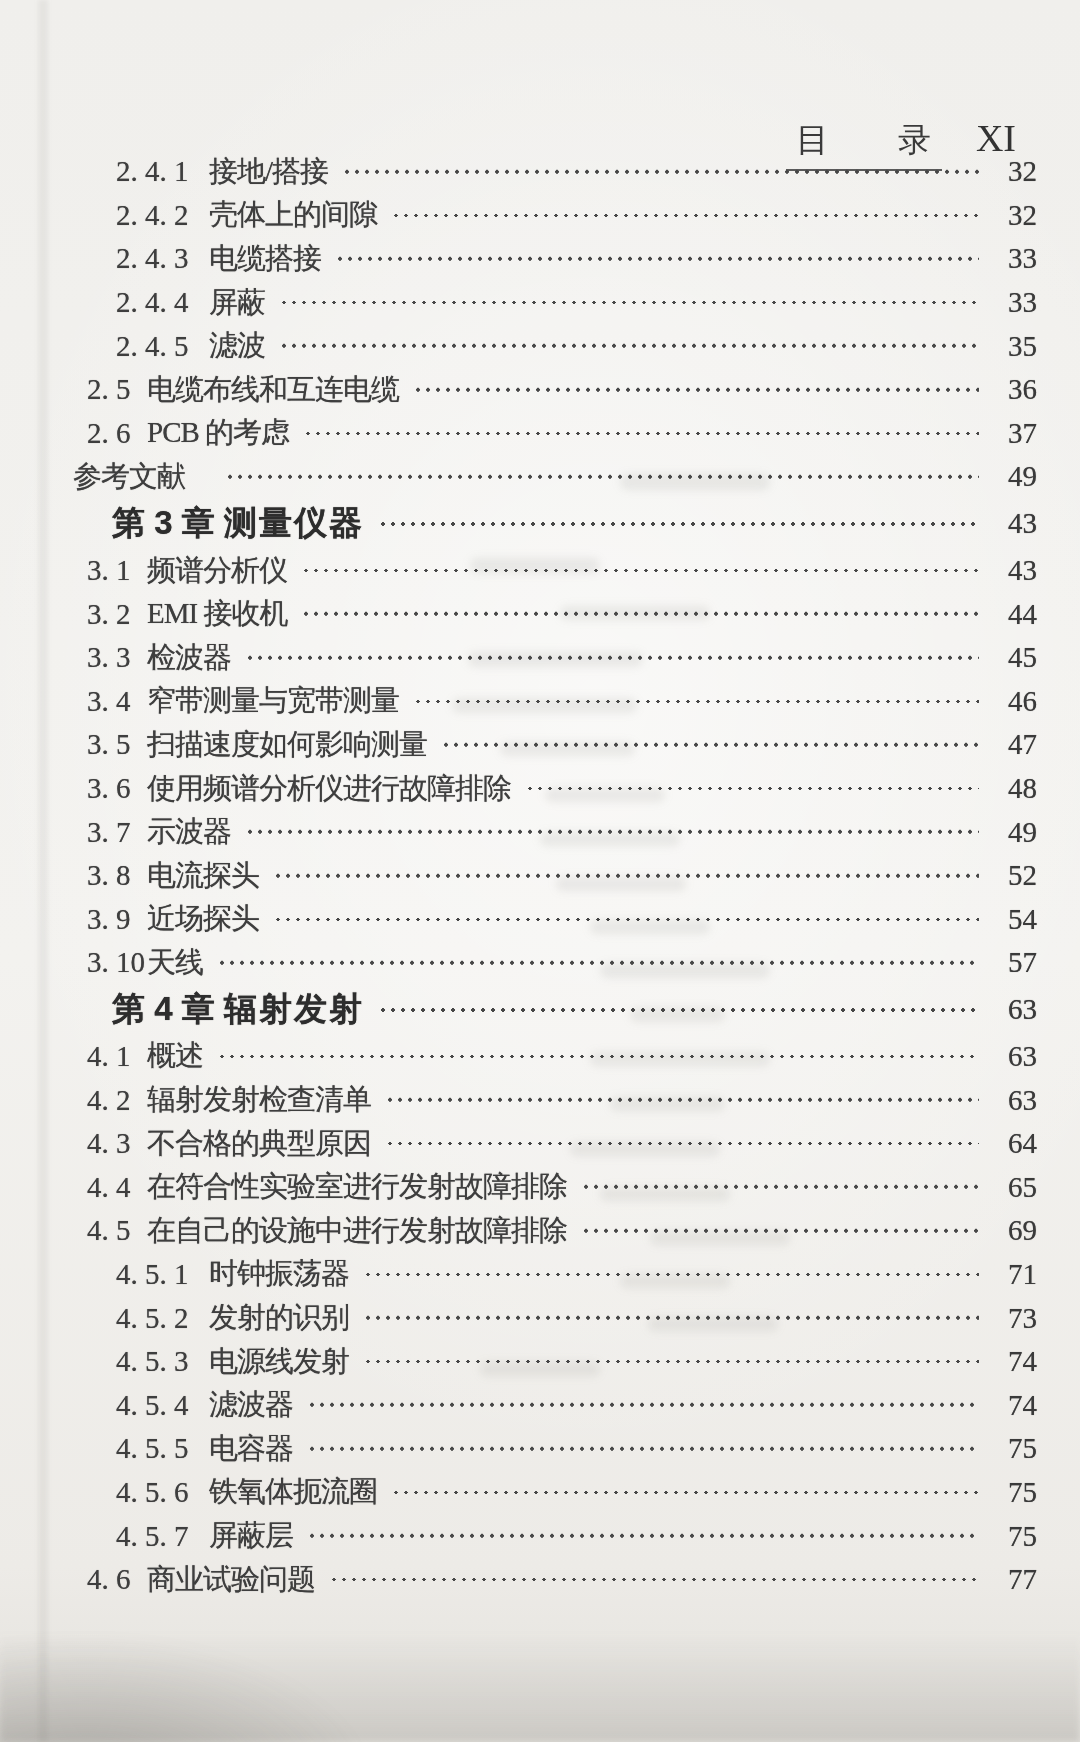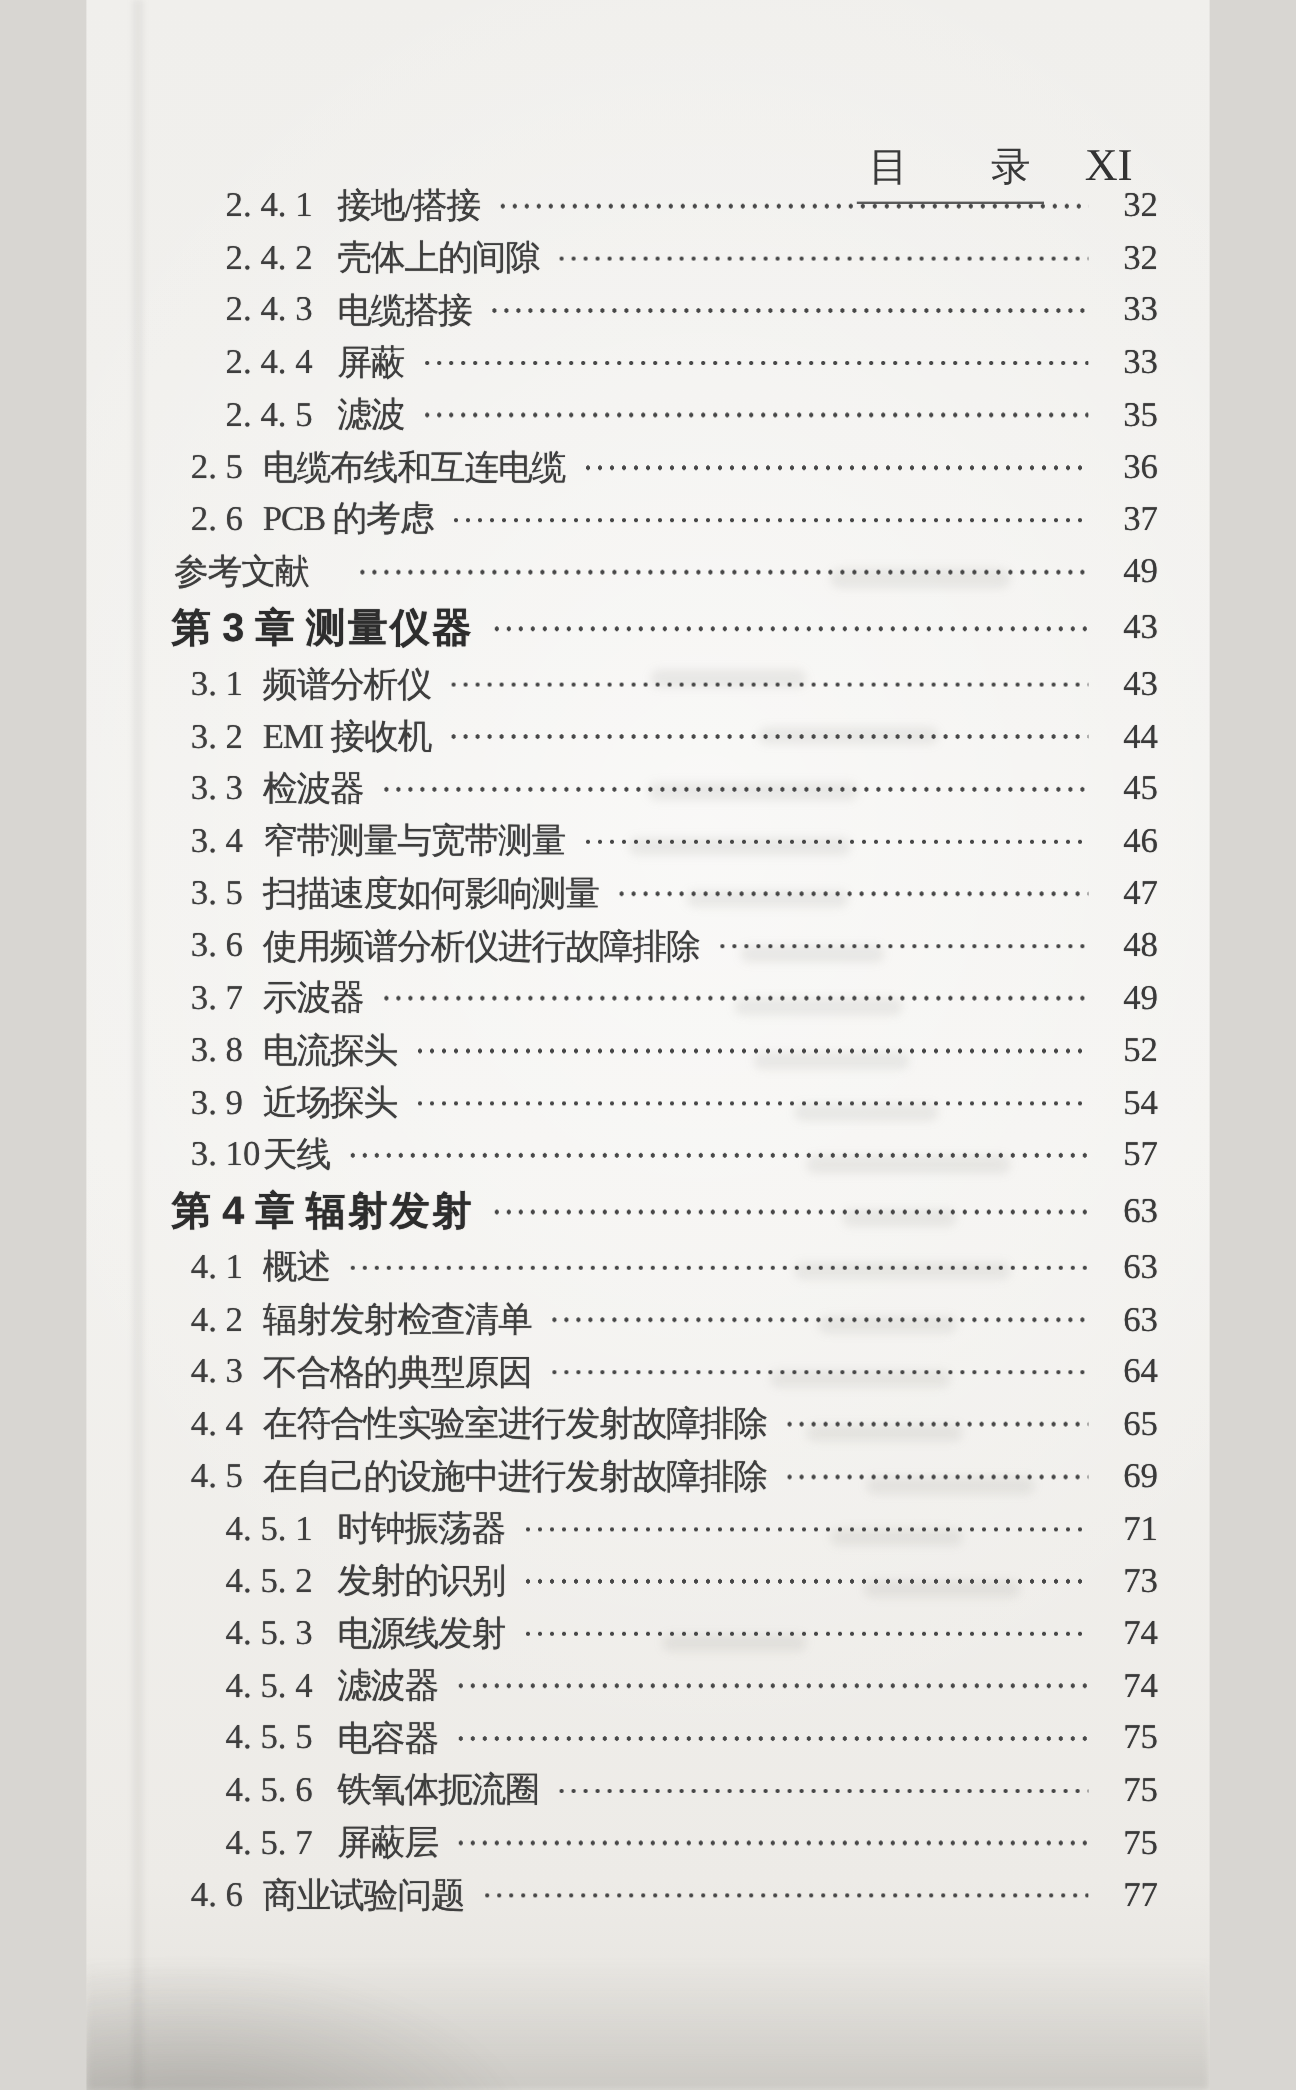--- a/index.html
+++ b/index.html
@@ -1,18 +1,18 @@
 <!DOCTYPE html>
 <html><head>
 <meta charset="utf-8">
 <style>
   html, body { margin: 0; padding: 0; background: #d8d6d2; }
   .page {
     position: relative;
-    width: 936px;
+    width: 1080px;
     height: 1742px;
     margin: 0 auto;
     overflow: hidden;
     background:
       radial-gradient(ellipse 900px 1100px at 55% 40%, rgba(255,255,255,0.55), rgba(255,255,255,0) 70%),
       linear-gradient(180deg, #f0efec 0%, #f3f2ef 55%, #edebe7 90%, #e3e1dc 100%);
     font-family: "Liberation Serif", "DejaVu Serif", serif;
     color: #3e3e3e;
   }
   
@@ -82,21 +82,21 @@
   .row.ref .label { margin-right: 26px; }
   .row.chapter {
     height: 50px;
     padding-left: 71px;
     font-family: "Liberation Sans", "DejaVu Sans", sans-serif;
     font-weight: bold;
     font-size: 33px;
     color: #2d2d2d;
     text-shadow: 0 0 0.8px rgba(45,45,45,0.9);
   }
-  .row.chapter .num { width: 112px; }
+  .row.chapter .num { width: 112px; margin-left: 41px; }
   .row.chapter .label { letter-spacing: 2px; }
   .row.chapter .pageno { font-weight: normal; font-family: "Liberation Serif", "DejaVu Serif", serif; }
 </style>
 </head>
 <body>
 
 <div class="page">
 
   <div class="edge-shadow-left"></div>
   <div class="edge-shadow-bottom"></div>

